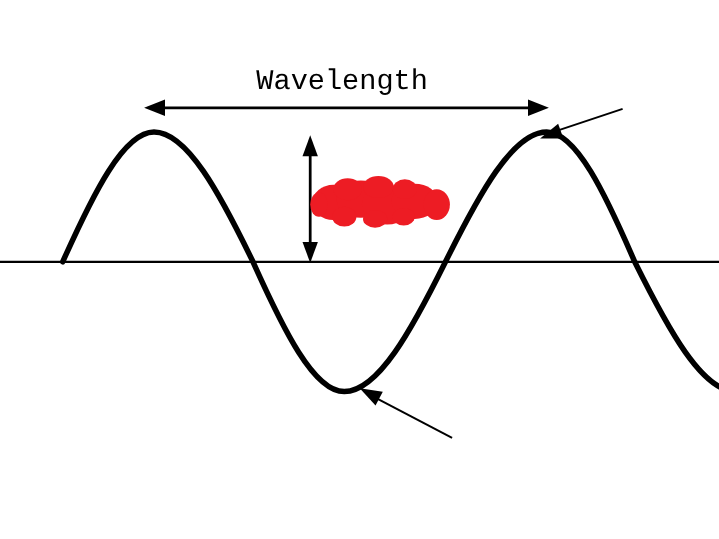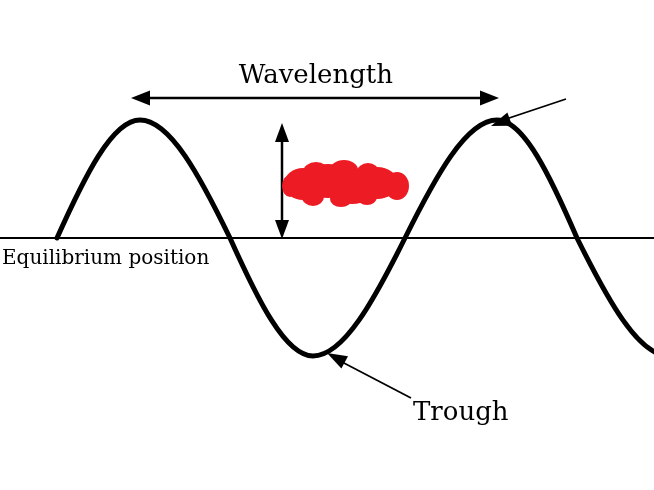--- a/index.html
+++ b/index.html
@@ -21,21 +21,21 @@
     top: 0;
   }
   .label {
     position: absolute;
     color: #000000;
     white-space: nowrap;
     line-height: 1.1;
   }
   .label-lg { font-size: 26px; }
   .label-sm { font-size: 20px; }
-  .center { text-align: right; }
+  .center { text-align: left; font-family: Liberation Mono, monospace; }
 </style>
 </head>
 <body>
 
 <div class="stage">
 
   <svg width="654" height="490" viewBox="0 0 654 490">
 
     <line x1="0" y1="238" x2="654" y2="238" stroke="#000000" stroke-width="2"></line>
 
@@ -82,17 +82,15 @@
 
     <g fill="#000000" stroke="#000000">
       <line x1="411" y1="398" x2="342" y2="362" stroke-width="1.8"></line>
       <polygon points="327,353 348,356.2 341.4,368.6" stroke="none"></polygon>
     </g>
   </svg>
 
   <div class="label label-lg center" style="left:233px; top:60px; width:160px;">Wavelength</div>
 
 
-  <div class="label label-lg" style="left:413px; top:397px;">Trough</div>
 
-  <div class="label label-sm" style="left:2px; top:246px;">Equilibrium position</div>
 
 </div>
 
 </body></html>

